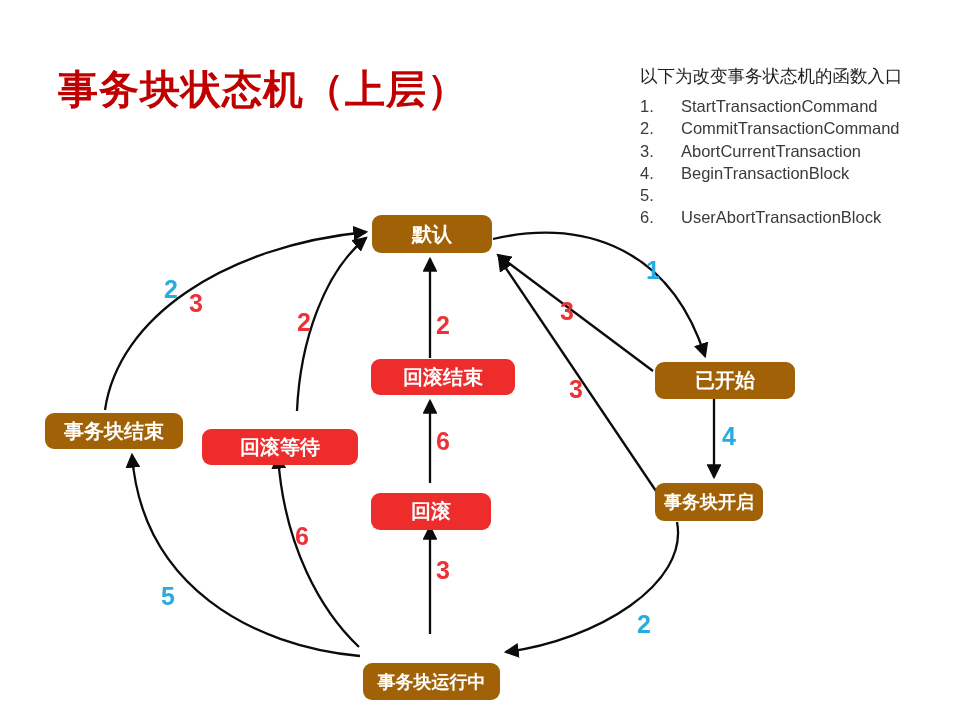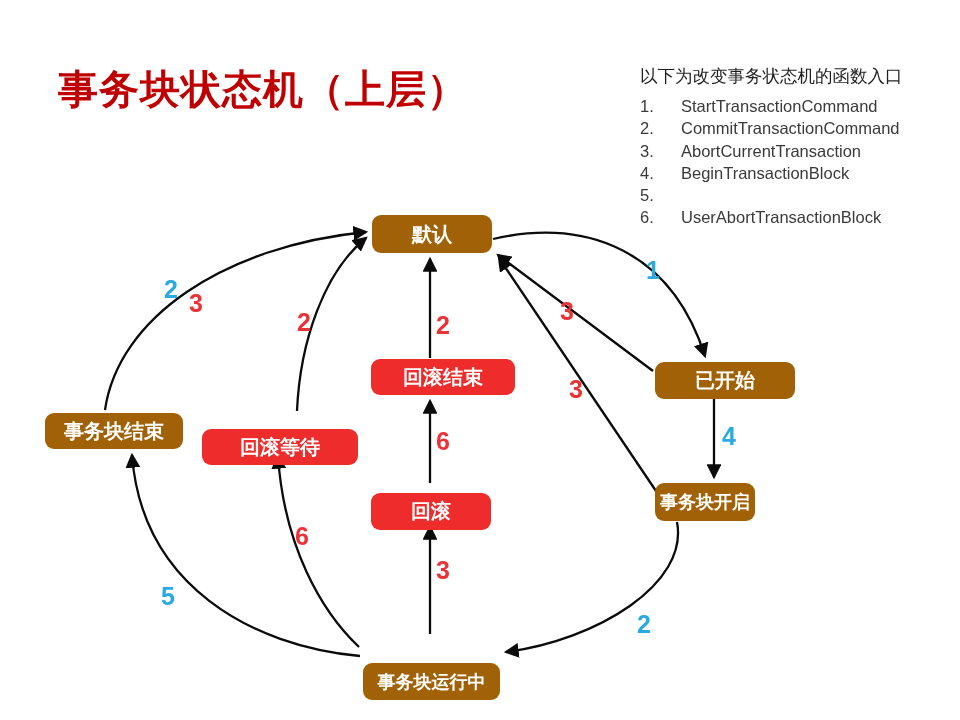--- a/index.html
+++ b/index.html
@@ -78,21 +78,21 @@
       <path marker-end="url(#ah)" d="M 360 656 C 252 646, 142 586, 132 455"></path>
     </g>
   </svg>
 
   <div class="node blue" style="left:372px;top:215px;width:120px;height:38px;font-size:20px;">默认</div>
   <div class="node red" style="left:371px;top:359px;width:144px;height:36px;font-size:20px;">回滚结束</div>
   <div class="node red" style="left:202px;top:429px;width:156px;height:36px;font-size:20px;">回滚等待</div>
   <div class="node blue" style="left:45px;top:413px;width:138px;height:36px;font-size:20px;">事务块结束</div>
   <div class="node red" style="left:371px;top:484px;width:120px;height:37px;font-size:20px;margin-top:9px;">回滚</div>
   <div class="node blue" style="left:655px;top:362px;width:140px;height:37px;font-size:20px;">已开始</div>
-  <div class="node blue" style="left:655px;top:483px;width:100px;height:38px;font-size:18px;">事务块开启</div>
+  <div class="node blue" style="left:655px;top:483px;width:108px;height:38px;font-size:18px;">事务块开启</div>
   <div class="node blue" style="left:363px;top:635px;width:137px;height:37px;font-size:18px;margin-top:28px;">事务块运行中</div>
 
   <span class="num blue" style="left:164px;top:276px;">2</span>
   <span class="num red" style="left:189px;top:290px;">3</span>
   <span class="num red" style="left:297px;top:309px;">2</span>
   <span class="num red" style="left:436px;top:312px;">2</span>
   <span class="num blue" style="left:646px;top:257px;">1</span>
   <span class="num red" style="left:560px;top:298px;">3</span>
   <span class="num red" style="left:569px;top:376px;">3</span>
   <span class="num blue" style="left:722px;top:423px;">4</span>

